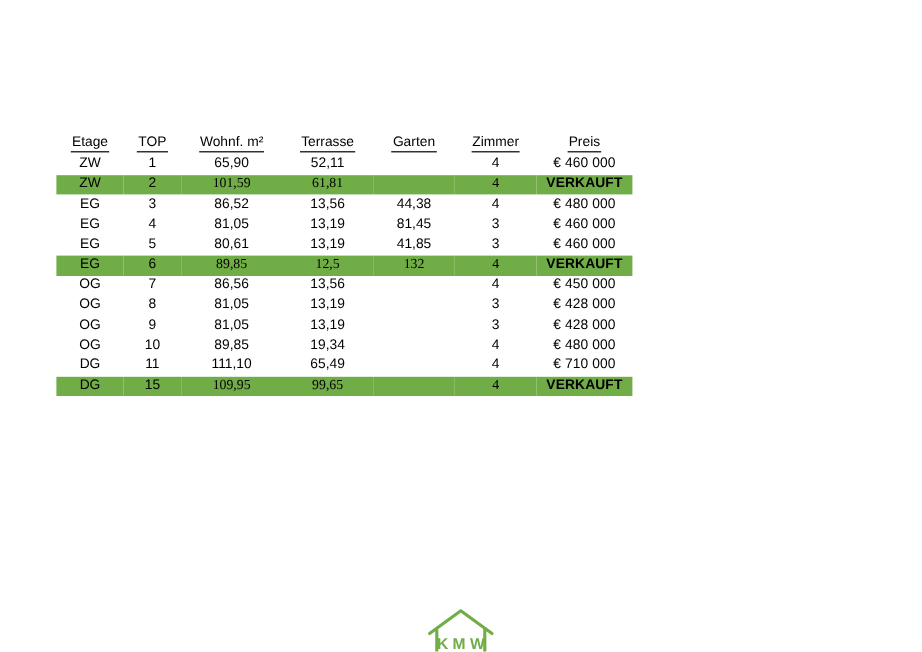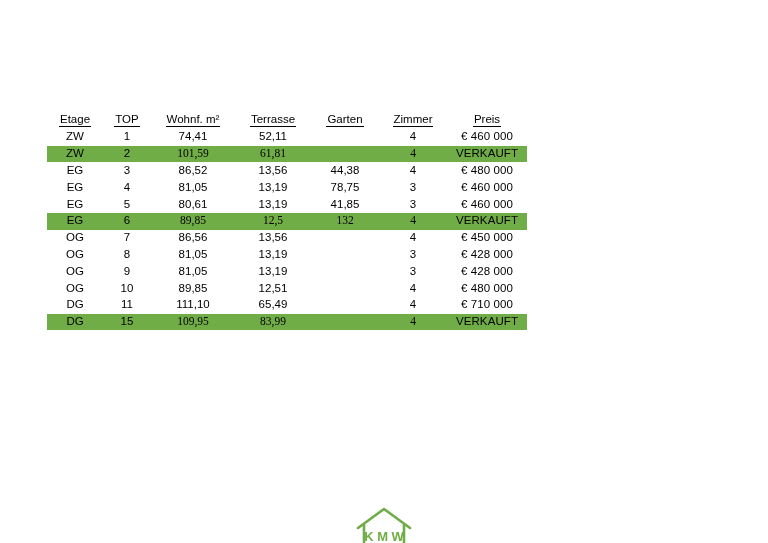--- a/index.html
+++ b/index.html
@@ -75,21 +75,21 @@
   }
   tbody tr.sold td.etage,
   tbody tr.sold td.top {
     font-weight: normal;
   }
 
   tbody tr td.preis {
     letter-spacing: 0.1px;
   }
   tbody tr.sold td.preis {
-    font-weight: normal;
+    font-weight: bold;
   }
 
   
   #logo {
     position: absolute;
     left: 352px;
     top: 506px;
     width: 64px;
     height: 46px;
   }
@@ -117,21 +117,21 @@
         <th><span class="hdr">Terrasse</span></th>
         <th><span class="hdr">Garten</span></th>
         <th><span class="hdr">Zimmer</span></th>
         <th><span class="hdr">Preis</span></th>
       </tr>
     </thead>
     <tbody id="table-body">
         <tr>
           <td class="etage">ZW</td>
           <td class="top">1</td>
-          <td class="num">74,41</td>
+          <td class="num">65,90</td>
           <td class="num">52,11</td>
           <td class="num"></td>
           <td class="num">4</td>
           <td class="preis">€ 460 000</td>
         </tr>
         <tr class="sold">
           <td class="etage">ZW</td>
           <td class="top">2</td>
           <td class="num">101,59</td>
           <td class="num">61,81</td>
@@ -146,21 +146,21 @@
           <td class="num">13,56</td>
           <td class="num">44,38</td>
           <td class="num">4</td>
           <td class="preis">€ 480 000</td>
         </tr>
         <tr>
           <td class="etage">EG</td>
           <td class="top">4</td>
           <td class="num">81,05</td>
           <td class="num">13,19</td>
-          <td class="num">78,75</td>
+          <td class="num">81,45</td>
           <td class="num">3</td>
           <td class="preis">€ 460 000</td>
         </tr>
         <tr>
           <td class="etage">EG</td>
           <td class="top">5</td>
           <td class="num">80,61</td>
           <td class="num">13,19</td>
           <td class="num">41,85</td>
           <td class="num">3</td>
@@ -199,39 +199,39 @@
           <td class="num">81,05</td>
           <td class="num">13,19</td>
           <td class="num"></td>
           <td class="num">3</td>
           <td class="preis">€ 428 000</td>
         </tr>
         <tr>
           <td class="etage">OG</td>
           <td class="top">10</td>
           <td class="num">89,85</td>
-          <td class="num">12,51</td>
+          <td class="num">19,34</td>
           <td class="num"></td>
           <td class="num">4</td>
           <td class="preis">€ 480 000</td>
         </tr>
         <tr>
           <td class="etage">DG</td>
           <td class="top">11</td>
           <td class="num">111,10</td>
           <td class="num">65,49</td>
           <td class="num"></td>
           <td class="num">4</td>
           <td class="preis">€ 710 000</td>
         </tr>
         <tr class="sold">
           <td class="etage">DG</td>
           <td class="top">15</td>
           <td class="num">109,95</td>
-          <td class="num">83,99</td>
+          <td class="num">99,65</td>
           <td class="num"></td>
           <td class="num">4</td>
           <td class="preis">VERKAUFT</td>
         </tr>
       </tbody>
   </table>
 </div>
 
 <div id="logo">
   <svg width="64" height="46" viewBox="0 0 64 46" xmlns="http://www.w3.org/2000/svg">

